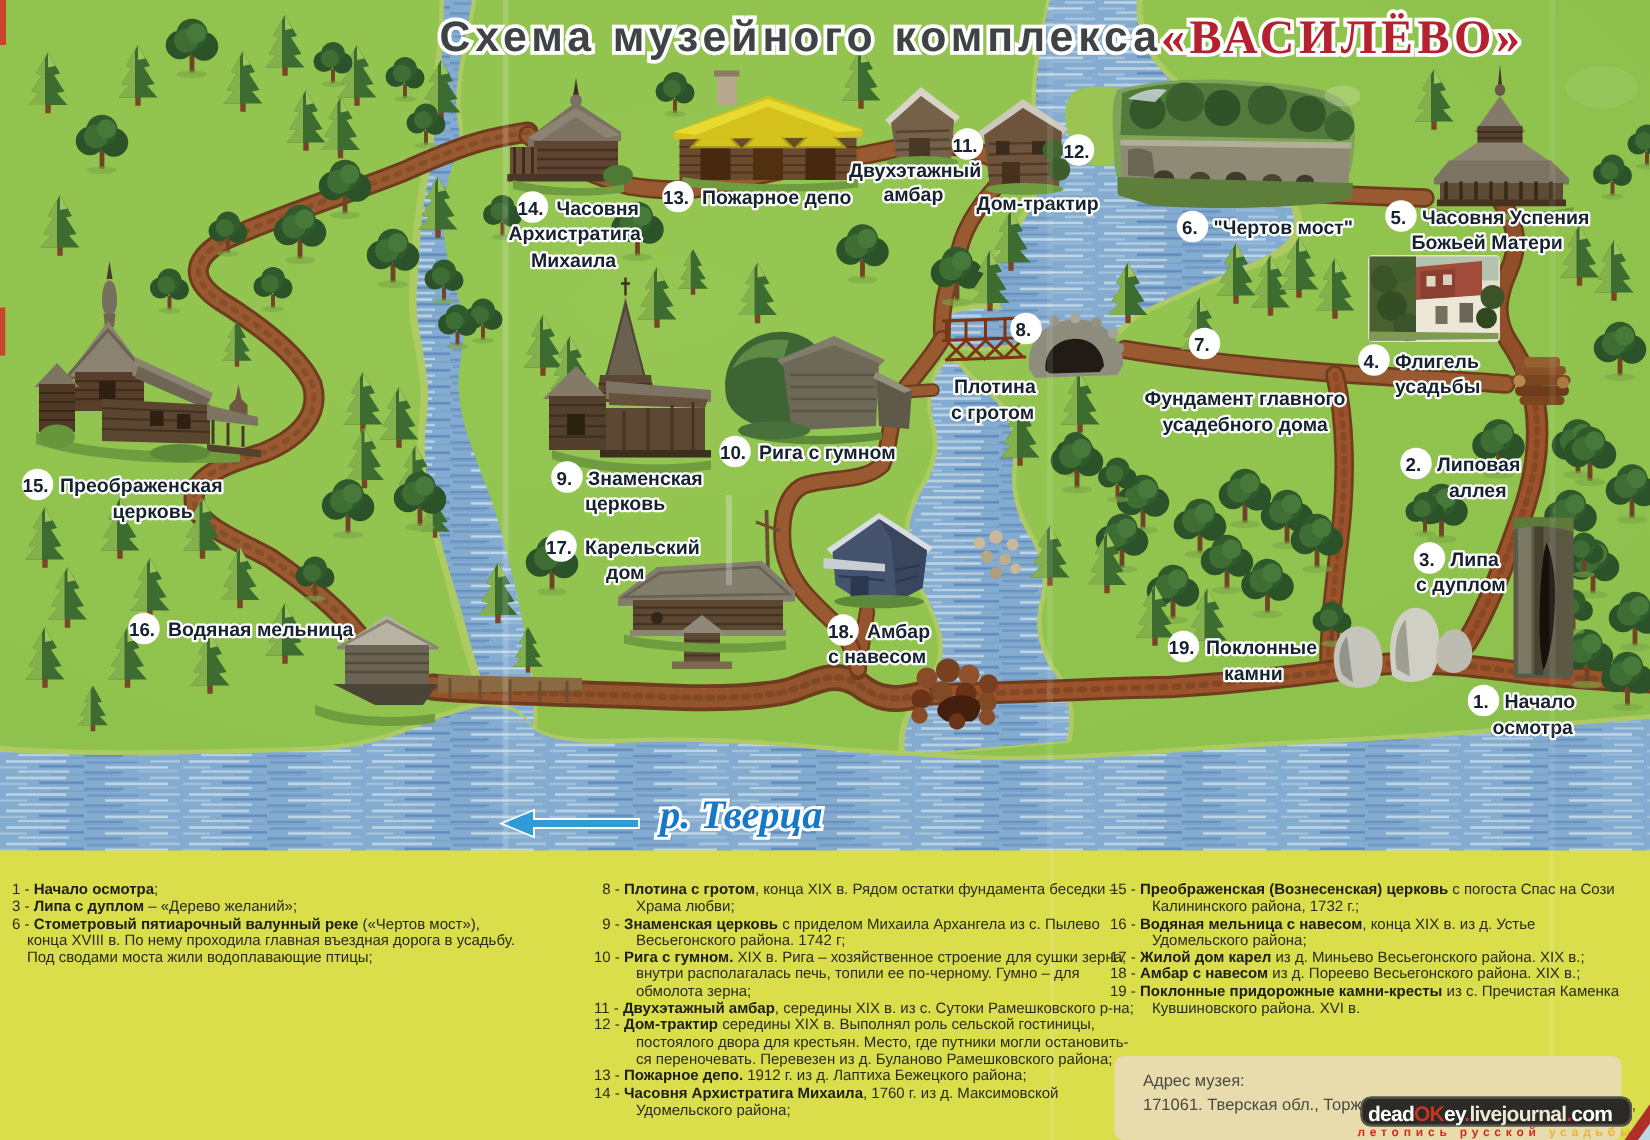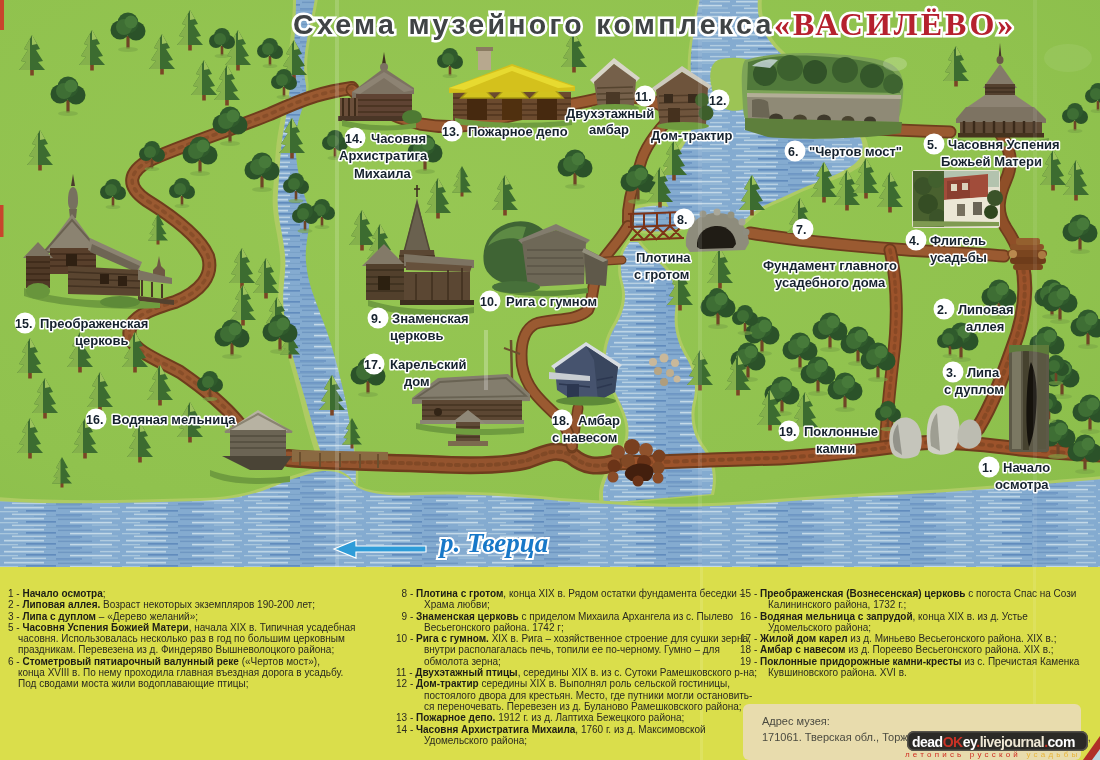--- a/index.html
+++ b/index.html
@@ -790,50 +790,48 @@
 <text x="774" y="35" font-size="32" font-weight="bold" font-family="Liberation Serif, serif" fill="#b5212e" stroke="#ffffff" stroke-width="5" paint-order="stroke" letter-spacing="3">«ВАСИЛЁВО»</text>
 </g>
 </svg>
 
 <div id="legend">
 <div style="position:absolute;left:700px;top:0;width:3px;height:193px;background:#ffffff;opacity:0.12;"></div>
 <div style="position:absolute;left:1033px;top:0;width:3px;height:193px;background:#ffffff;opacity:0.10;"></div>
 
 <div class="col" style="left:8px;width:356px;">
 <p>1 - <b>Начало осмотра</b>;</p>
-<p>2 - <b>Липовая аллея.</b> Возраст некоторых экземпляров 190-200 лет;</p>
 <p>3 - <b>Липа с дуплом</b> – «Дерево желаний»;</p>
-<p>5 - <b>Часовня Успения Божией Матери</b>, начала XIX в. Типичная усадебная<br>часовня. Использовалась несколько раз в год по большим церковным<br>праздникам. Перевезена из д. Финдеряво Вышневолоцкого района;</p>
 <p>6 - <b>Стометровый пятиарочный валунный реке</b> («Чертов мост»),<br>конца XVIII в. По нему проходила главная въездная дорога в усадьбу.<br>Под сводами моста жили водоплавающие птицы;</p>
 </div>
 
 <div class="col col2" style="left:364px;width:352px;margin-left:32px;">
 <p>&nbsp;&nbsp;8 - <b>Плотина с гротом</b>, конца XIX в. Рядом остатки фундамента беседки –<br>Храма любви;</p>
 <p>&nbsp;&nbsp;9 - <b>Знаменская церковь</b> с приделом Михаила Архангела из с. Пылево<br>Весьегонского района. 1742 г;</p>
 <p>10 - <b>Рига с гумном.</b> XIX в. Рига – хозяйственное строение для сушки зерна,<br>внутри располагалась печь, топили ее по-черному. Гумно – для<br>обмолота зерна;</p>
-<p>11 - <b>Двухэтажный птицы</b>, середины XIX в. из с. Сутоки Рамешковского р-на;</p>
+<p>11 - <b>Двухэтажный амбар</b>, середины XIX в. из с. Сутоки Рамешковского р-на;</p>
 <p>12 - <b>Дом-трактир</b> середины XIX в. Выполнял роль сельской гостиницы,<br>постоялого двора для крестьян. Место, где путники могли остановить-<br>ся переночевать. Перевезен из д. Буланово Рамешковского района;</p>
 <p>13 - <b>Пожарное депо.</b> 1912 г. из д. Лаптиха Бежецкого района;</p>
 <p>14 - <b>Часовня Архистратига Михаила</b>, 1760 г. из д. Максимовской<br>Удомельского района;</p>
 </div>
 
 <div class="col col2" style="left:740px;width:352px;">
 <p>15 - <b>Преображенская (Вознесенская) церковь</b> с погоста Спас на Сози<br>Калининского района, 1732 г.;</p>
-<p>16 - <b>Водяная мельница с запрудой</b>, конца XIX в. из д. Устье<br>Удомельского района;</p>
+<p>16 - <b>Водяная мельница с навесом</b>, конца XIX в. из д. Устье<br>Удомельского района;</p>
 <p>17 - <b>Жилой дом карел</b> из д. Миньево Весьегонского района. XIX в.;</p>
 <p>18 - <b>Амбар с навесом</b> из д. Пореево Весьегонского района. XIX в.;</p>
 <p>19 - <b>Поклонные придорожные камни-кресты</b> из с. Пречистая Каменка<br>Кувшиновского района. XVI в.</p>
 </div>
 
 <div style="position:absolute;left:743px;top:137px;width:338px;height:56px;background:#e8dcad;border-radius:6px;"></div>
 
 <div style="position:absolute;left:762px;top:148px;font-size:11px;color:#4a4a40;">Адрес музея:</div>
 <div style="position:absolute;left:762px;top:164px;font-size:11px;color:#4a4a40;">171061. Тверская обл., Торжокский р-н, п/о Митино, в Василево,</div>
 </div>
 
 <div style="position:absolute;left:907px;top:731px;width:181px;height:19.5px;background:#2b2a26;border-radius:7px;box-shadow:0 0 0 1.5px #55524a inset;"></div>
 <div style="position:absolute;left:912px;top:733.5px;font-size:14px;font-weight:bold;color:#fff;letter-spacing:-0.5px;">dead<span style="color:#c93226">OK</span>ey<span style="color:#c93226">.</span><span style="color:#efe8d5">livejournal</span><span style="color:#c93226">.</span>com</div>
 
-<div style="position:absolute;left:905px;top:750px;font-size:8px;font-weight:normal;color:#cf2b20;letter-spacing:3.2px;white-space:nowrap;text-align:right;">летопись русской <span style="color:#e8b43a">усадьбы</span></div>
+<div style="position:absolute;left:905px;top:750px;font-size:8px;font-weight:bold;color:#cf2b20;letter-spacing:3.2px;white-space:nowrap;text-align:right;">летопись русской <span style="color:#e8b43a">усадьбы</span></div>
 
 <div style="position:absolute;right:0;bottom:0;width:0;height:0;border-left:17px solid transparent;border-bottom:24px solid #b03028;"></div>
 
 <div style="position:absolute;right:0;bottom:0;width:0;height:0;border-left:8px solid transparent;border-bottom:11px solid #bcd9e2;"></div>
 </div>
 </body></html>

